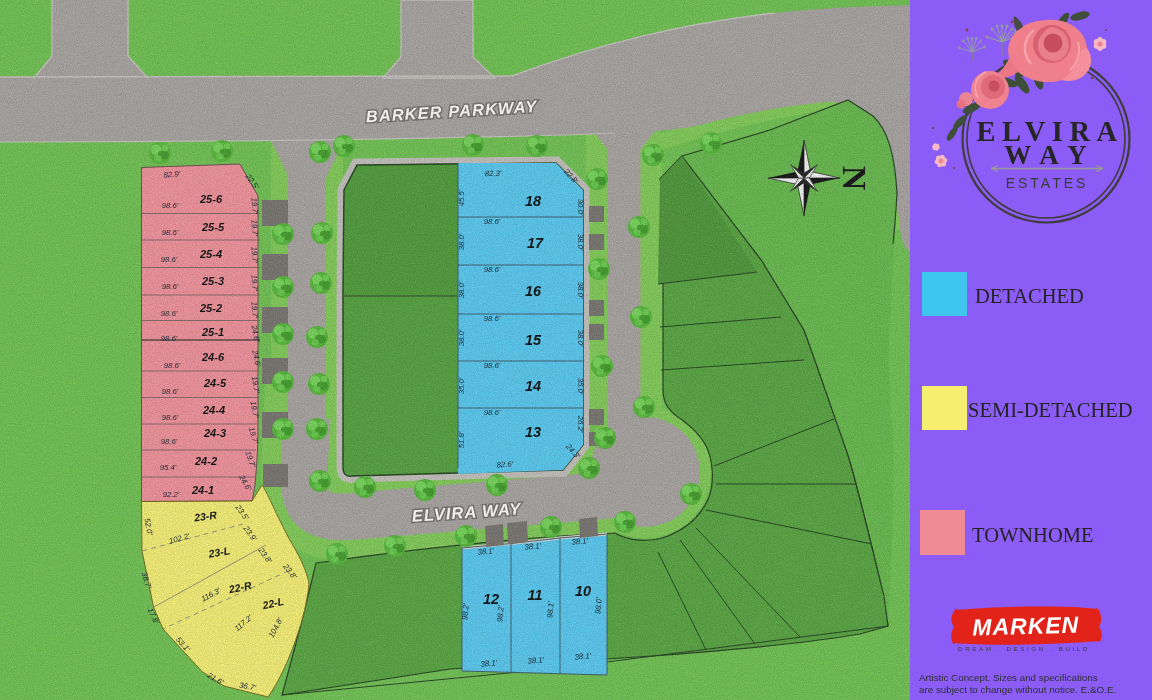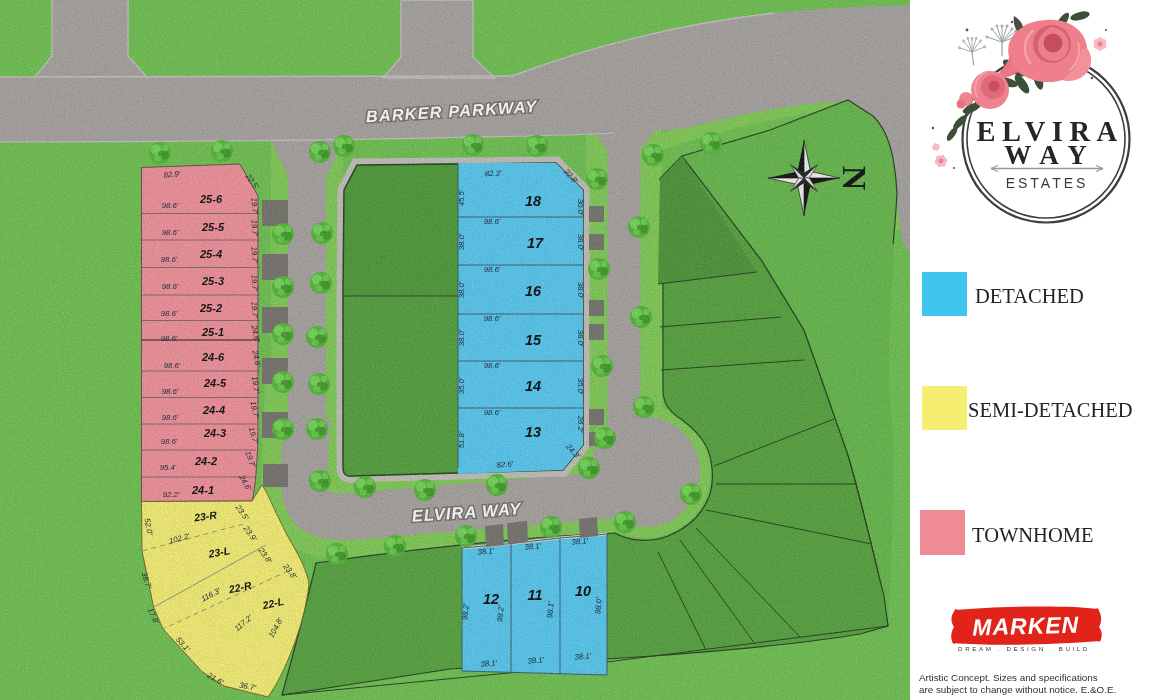--- a/index.html
+++ b/index.html
@@ -1,18 +1,18 @@
 <!DOCTYPE html>
 <html><head>
 <meta charset="utf-8">
 <style>
   html,body{margin:0;padding:0;}
   #page{position:relative;width:1152px;height:700px;overflow:hidden;background:#6ec150;font-family:"Liberation Sans",sans-serif;}
   #map{position:absolute;left:0;top:0;}
-  #sidebar{position:absolute;left:910px;top:0;width:242px;height:700px;background:#ffffff;}
+  #sidebar{position:absolute;left:910px;top:0;width:242px;height:700px;background:#8b5cf6;}
 </style>
 </head>
 <body>
 <div id="page">
 
 <svg id="map" width="912" height="700" viewBox="0 0 912 700">
 
   <rect x="0" y="0" width="912" height="700" fill="#6ec150"></rect>
   <defs>
 

